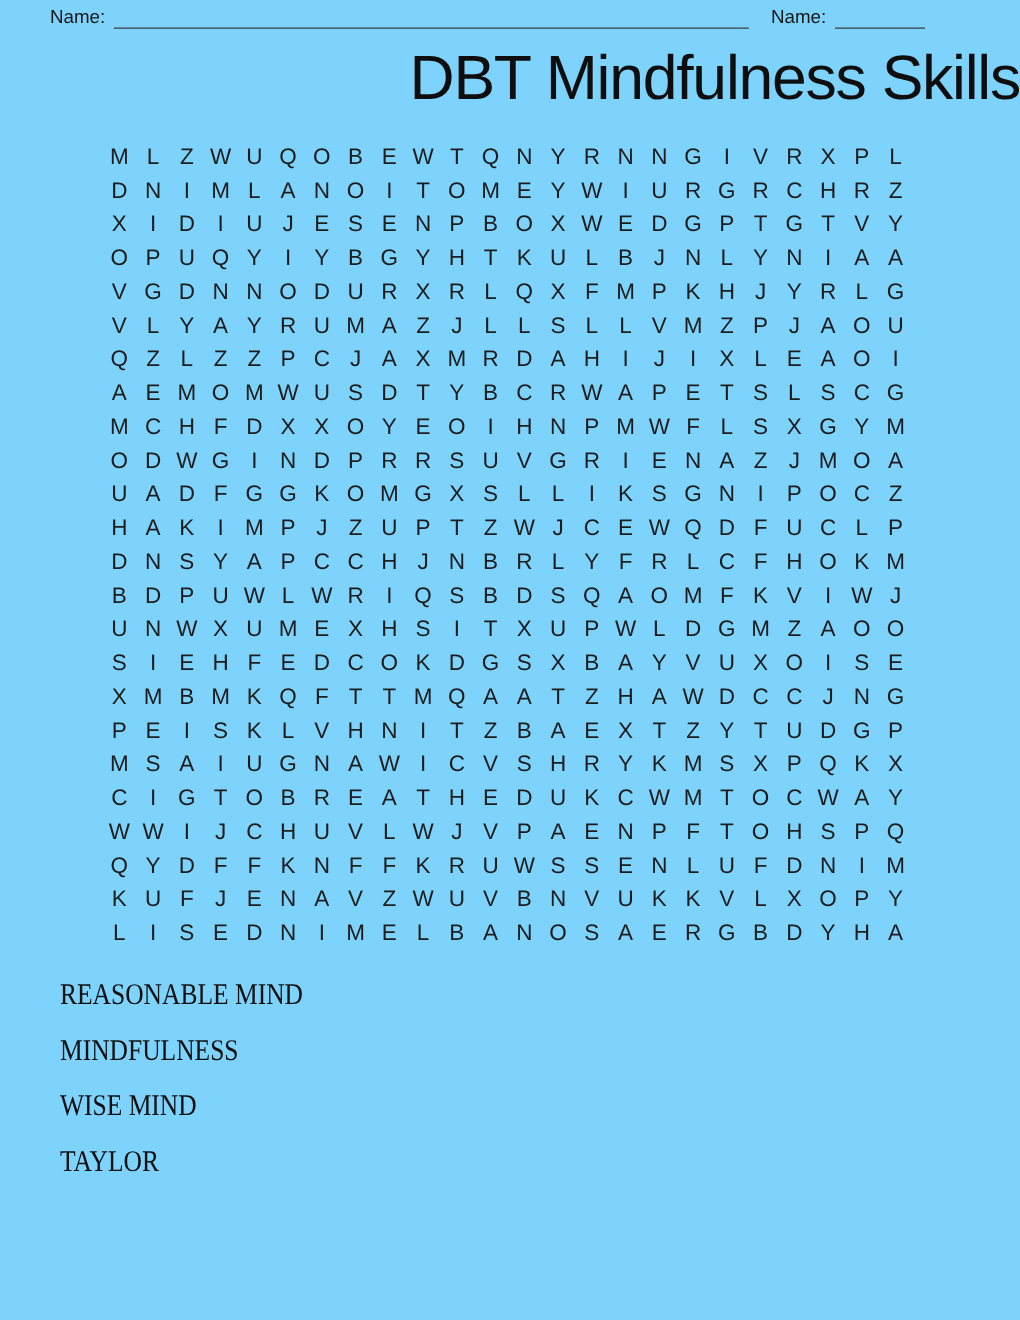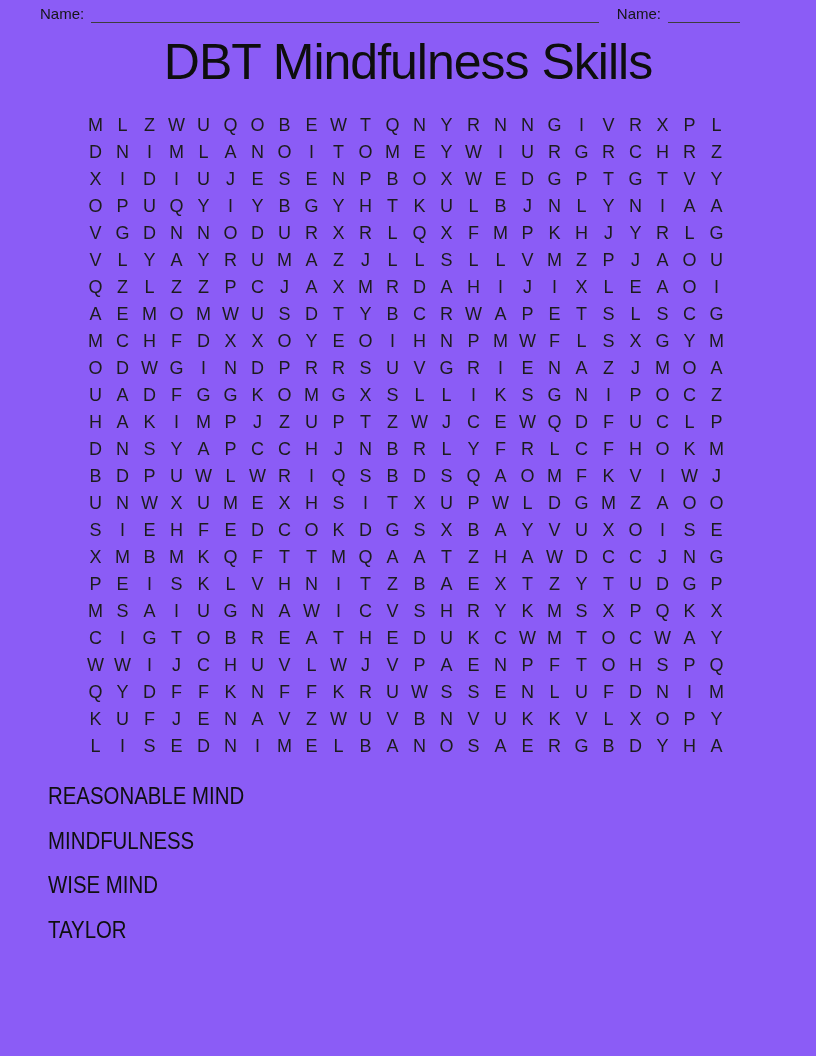--- a/index.html
+++ b/index.html
@@ -1,21 +1,21 @@
 <!DOCTYPE html>
 <html><head>
 <meta charset="utf-8">
 <style>
   html, body { margin: 0; padding: 0; background: #ffffff; }
   body { font-family: "Liberation Sans", sans-serif; color: #161616; }
   .page {
     position: relative;
     width: 816px;
     height: 1056px;
-    background: #8b5cf6;
+    background: #7dd3fc;
     overflow: hidden;
   }
   
   .header {
     position: absolute;
     top: 3px; left: 40px; right: 76px;
     display: flex;
     align-items: flex-end;
     height: 20px;
     font-size: 15px;
@@ -31,21 +31,21 @@
   .date-line {
     flex: 0 0 72px;
     border-bottom: 1.6px solid #3d3d3d;
     height: 15px;
     margin-left: 7px;
   }
   
   .title {
     position: absolute;
     top: 33px; left: 0; right: 0;
-    text-align: center;
+    text-align: right;
     font-size: 50px;
     font-weight: normal;
     letter-spacing: -1px;
     color: #0e0e0e;
     margin: 0;
   }
   
   .grid {
     position: absolute;
     left: 82px; top: 112px;
@@ -59,20 +59,21 @@
     align-items: center;
     justify-content: center;
     font-size: 18px;
     color: #1c1c1c;
   }
   
   .words {
     position: absolute;
     left: 48px; top: 774px;
     display: flex;
+    font-family: Liberation Serif, serif;
   }
   .word-col-1 { width: 240px; }
   .word-col-2 { width: 236px; }
   .word-col-3 { width: 240px; }
   .word {
     height: 44.5px;
     line-height: 44.5px;
     font-size: 24px;
     color: #0f0f0f;
     white-space: nowrap;

